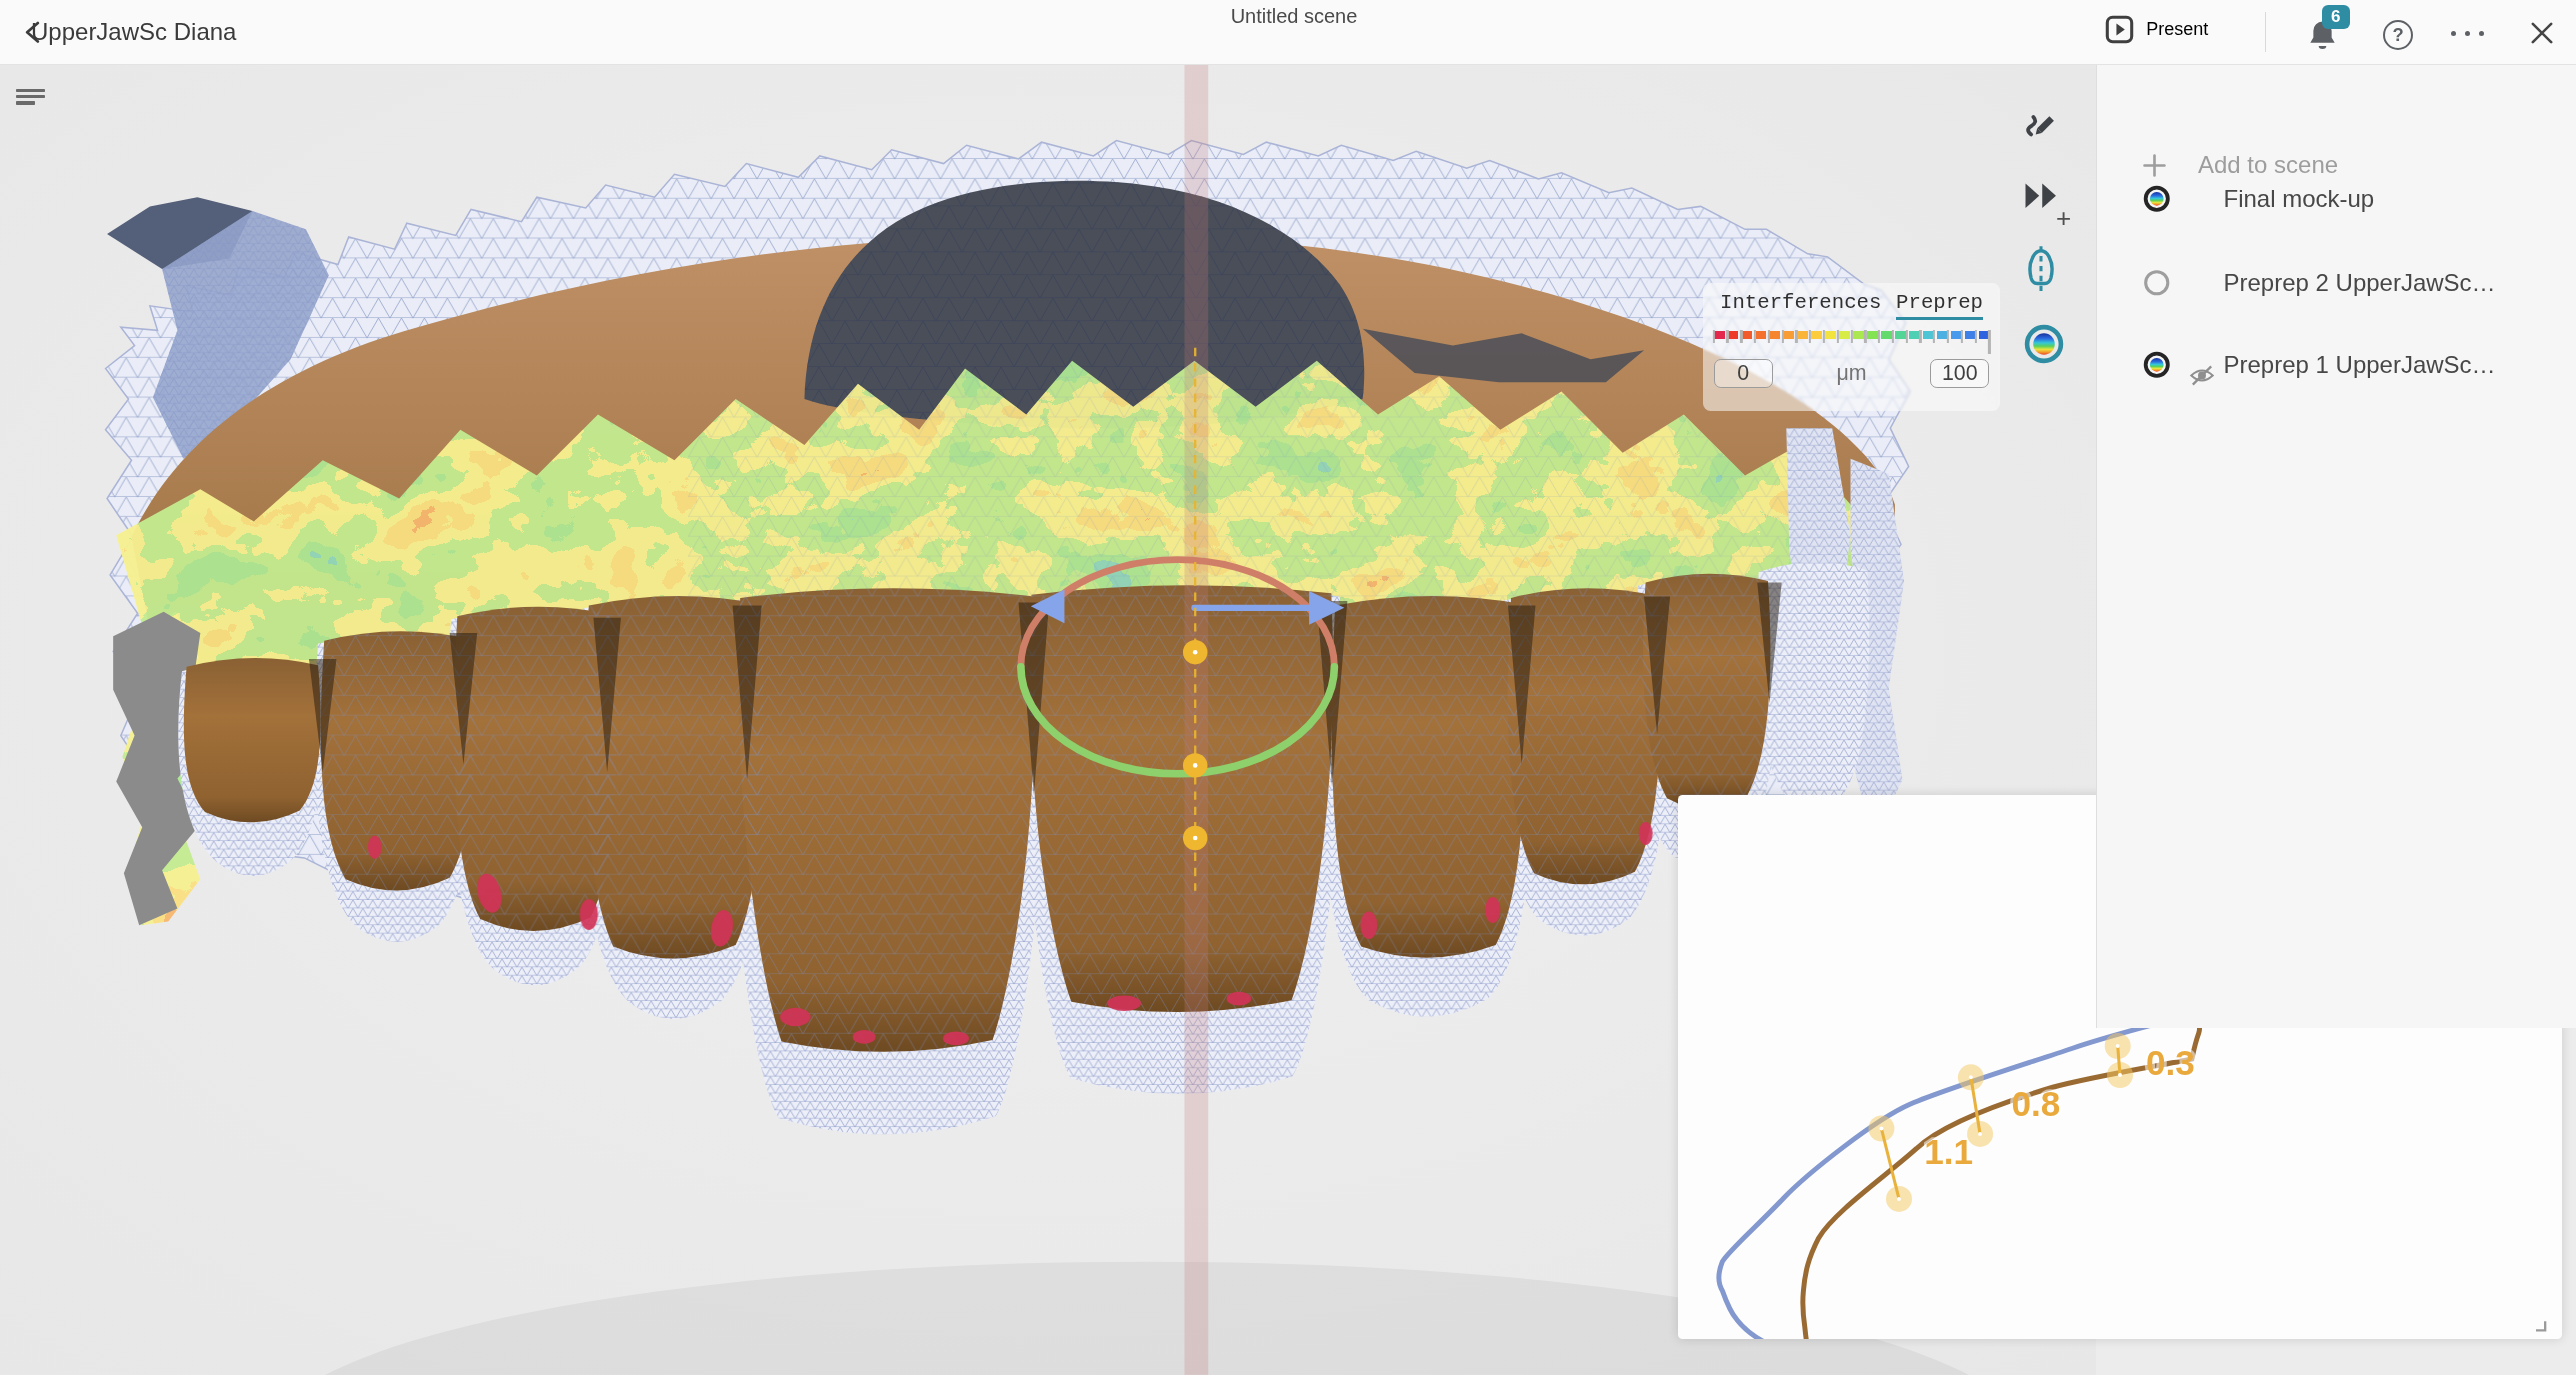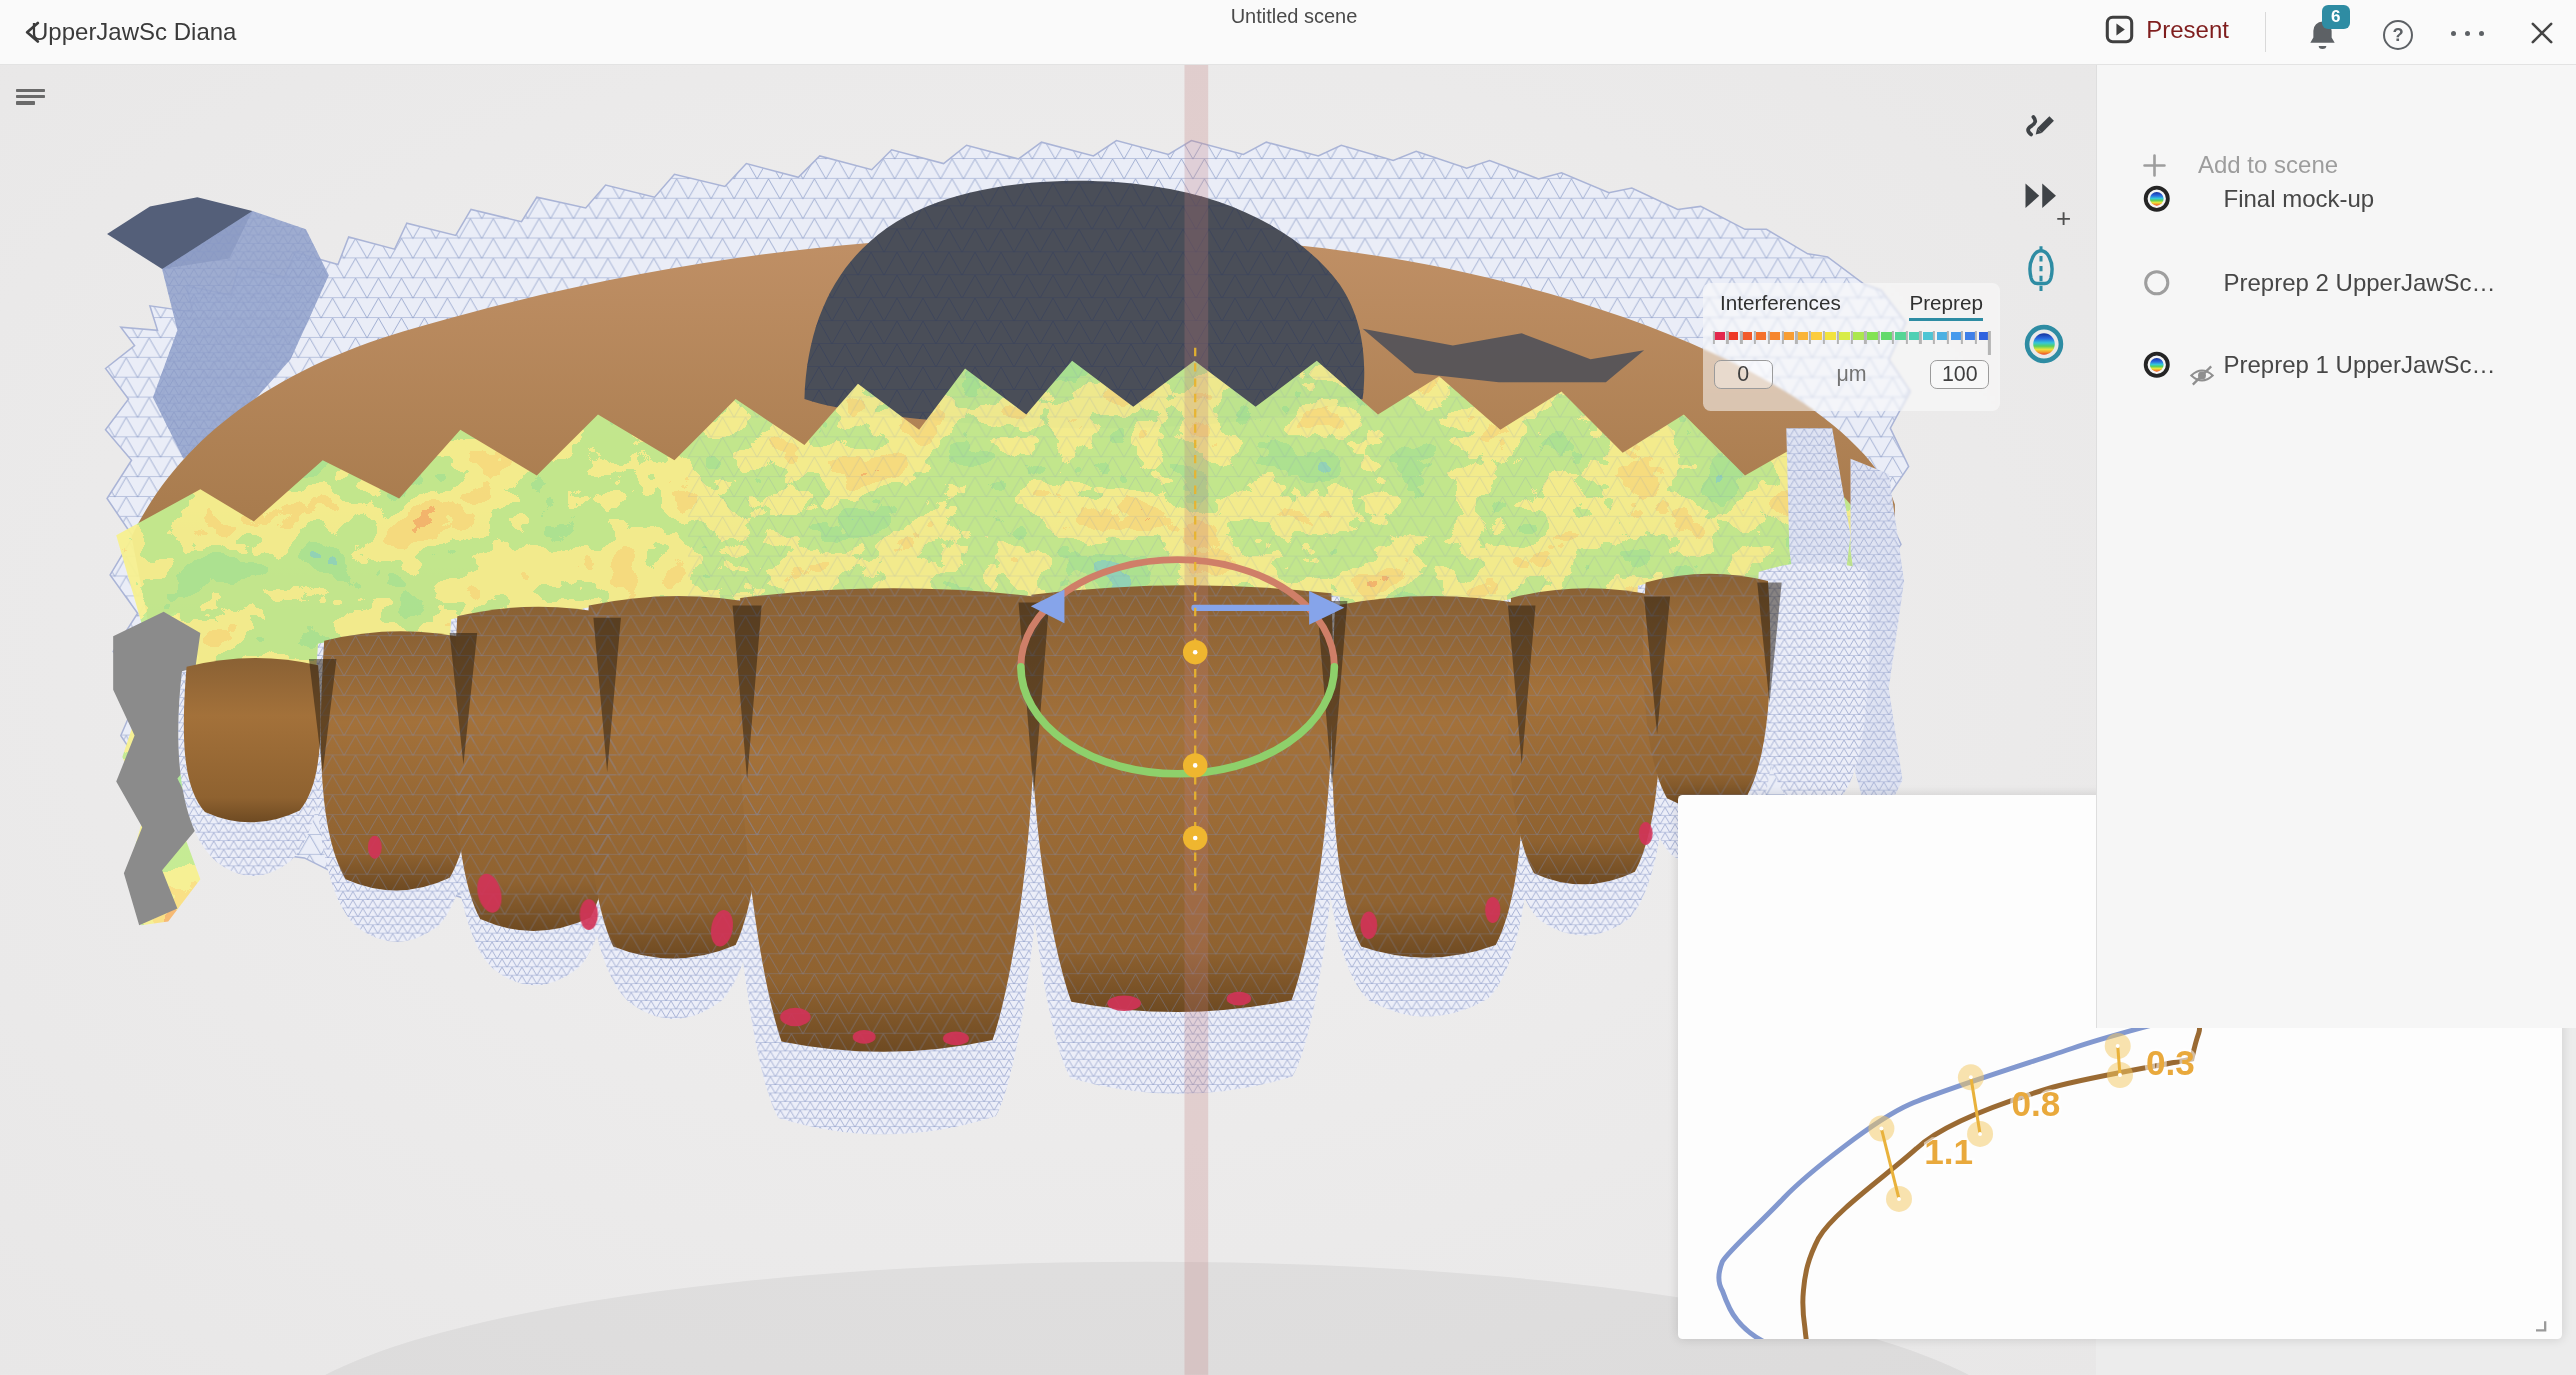--- a/index.html
+++ b/index.html
@@ -8,21 +8,21 @@
          -webkit-font-smoothing:antialiased;}
 
   
   .topbar{position:absolute;left:0;top:0;width:2576px;height:64px;background:#fafafa;
           border-bottom:0.8px solid #e3e3e3;z-index:40;}
   .patient{position:absolute;left:31px;top:18.4px;font-size:24px;color:#3a3a3a;}
   .back{position:absolute;left:21.4px;top:20px;width:23px;height:24.5px;cursor:pointer;}
   .scene-title{position:absolute;left:1286px;top:5px;transform:translateX(-50%);
                font-size:20px;color:#4a4a4a;margin-left:8px;}
   .present{position:absolute;left:2105px;top:15.3px;display:flex;align-items:center;gap:12.2px;cursor:pointer;}
-  .present-label{font-size:24px;color:#7f1d1d;}
+  .present-label{font-size:18px;color:#000000;}
   .tb-divider{position:absolute;left:2265px;top:12.2px;width:0.8px;height:40px;background:#d9d9d9;}
   .bell{position:absolute;left:2305px;top:17px;width:35px;height:35px;cursor:pointer;}
   .badge{position:absolute;left:2322px;top:4.6px;min-width:27.5px;height:24.5px;border-radius:6.1px;
          background:#2e8ca3;color:#fff;font-size:17px;font-weight:bold;display:flex;
          align-items:center;justify-content:center;z-index:2;}
   .help{position:absolute;left:2383px;top:20px;width:26px;height:26px;border:2.3px solid #5d6165;
         border-radius:50%;color:#5d6165;font-size:18.4px;font-weight:bold;display:flex;
         align-items:center;justify-content:center;cursor:pointer;}
   .more{position:absolute;left:2451px;top:31px;display:flex;gap:8.4px;cursor:pointer;}
   .more i{width:5.4px;height:5.4px;border-radius:50%;background:#5d6165;}
@@ -34,21 +34,21 @@
   .hamburger i:nth-child(1){width:29px;} .hamburger i:nth-child(2){width:29px;}
   .hamburger i:nth-child(3){width:19px;}
 
   
   .viewport{position:absolute;left:0;top:64px;width:2096px;height:1311px;}
 
   
   .contacts-panel{position:absolute;left:1703px;top:283px;width:297px;height:128px;
       background:rgba(252,252,252,.55);border-radius:7.6px;z-index:25;
       -webkit-backdrop-filter:blur(0.8px);backdrop-filter:blur(0.8px);}
-  .tabs{display:flex;padding:7.6px 17px 0 17px;justify-content:space-between;}
+  .tabs{display:flex;padding:7.6px 17px 0 17px;justify-content:space-between;font-family:Liberation Mono, monospace;}
   .tab{font-size:20.7px;color:#303030;padding-bottom:3.8px;cursor:pointer;white-space:nowrap;}
   .tab.active{border-bottom:3.1px solid #2e8ca3;}
   .cb-wrap{position:relative;margin:10.7px 10.7px 0 10.7px;height:21.4px;}
   #colorbar{display:flex;gap:3.1px;height:8.4px;}
   #colorbar .seg{flex:1;}
   #colorbar-ticks{position:absolute;left:0;top:-1.5px;width:100%;height:0;}
   #colorbar-ticks i{position:absolute;width:2.3px;height:13px;background:#b4b4b4;transform:translateX(-1.1px);}
   #colorbar-ticks i.tall{height:24.5px;}
   .scale-row{display:flex;align-items:center;margin:6.1px 10.7px 0 10.7px;}
   .scale-box{border:1.5px solid #9b9b9b;border-radius:6.9px;height:27.5px;min-width:57px;

